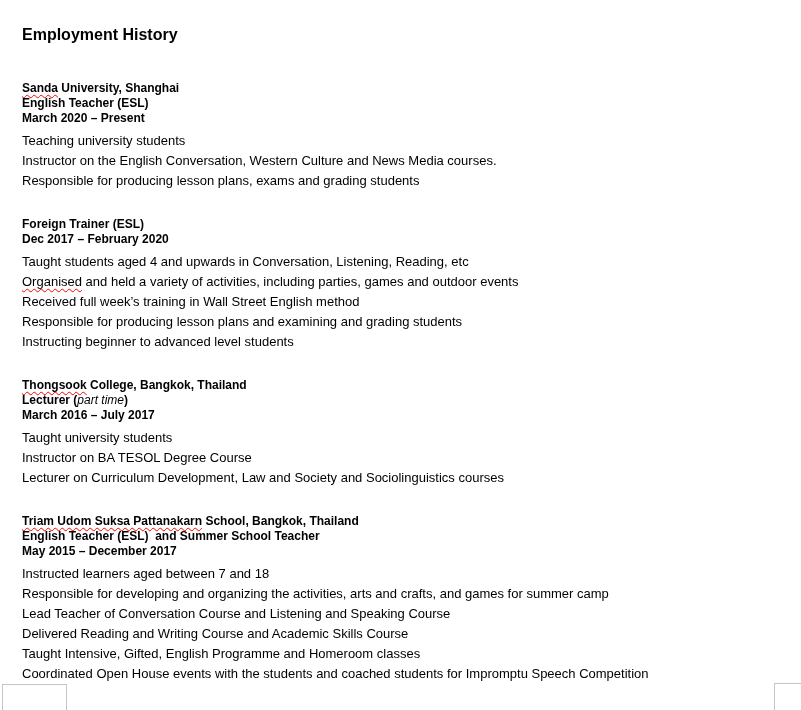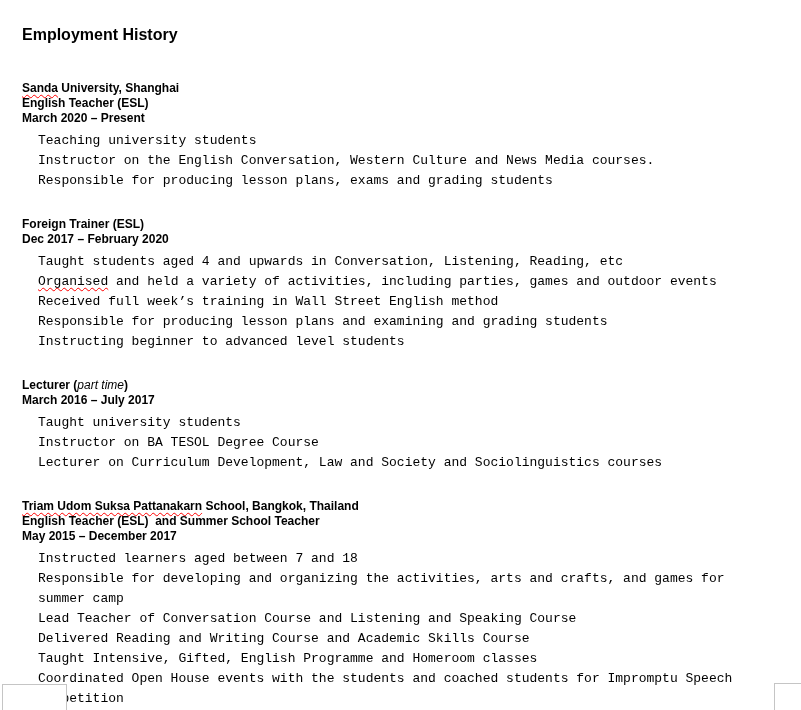--- a/index.html
+++ b/index.html
@@ -36,22 +36,20 @@
     font-weight: bold;
     line-height: 15px;
     white-space: pre-wrap;
   }
   .heading-line .italic-run {
     font-weight: normal;
     font-style: italic;
   }
   .bullets {
     margin-top: 5px;
-    margin-left: 16px;
-    font-family: Liberation Mono, monospace;
   }
   .bullet-line {
     font-size: 13px;
     line-height: 20px;
     white-space: pre-wrap;
   }
   .misspelled {
     text-decoration: underline wavy #ff0000;
     text-decoration-thickness: 1px;
     text-underline-offset: 2px;
@@ -102,20 +100,21 @@
     <div class="bullets">
       <div class="bullet-line"><span>Taught students aged 4 and upwards in Conversation, Listening, Reading, etc</span><span class="misspelled"></span><span></span></div>
       <div class="bullet-line"><span></span><span class="misspelled">Organised</span><span> and held a variety of activities, including parties, games and outdoor events</span></div>
       <div class="bullet-line"><span>Received full week’s training in Wall Street English method</span><span class="misspelled"></span><span></span></div>
       <div class="bullet-line"><span>Responsible for producing lesson plans and examining and grading students</span><span class="misspelled"></span><span></span></div>
       <div class="bullet-line"><span>Instructing beginner to advanced level students</span><span class="misspelled"></span><span></span></div>
     </div>
   </div>
 
   <div class="section">
+    <div class="heading-line"><span></span><span class="misspelled">Thongsook</span><span> College, Bangkok, Thailand</span></div>
     <div class="heading-line"><span>Lecturer (</span><span class="italic-run">part time</span><span>)</span></div>
     <div class="heading-line">March 2016 – July 2017</div>
     <div class="bullets">
       <div class="bullet-line"><span>Taught university students</span><span class="misspelled"></span><span></span></div>
       <div class="bullet-line"><span>Instructor on BA TESOL Degree Course</span><span class="misspelled"></span><span></span></div>
       <div class="bullet-line"><span>Lecturer on Curriculum Development, Law and Society and Sociolinguistics courses</span><span class="misspelled"></span><span></span></div>
     </div>
   </div>
 
   <div class="section">

